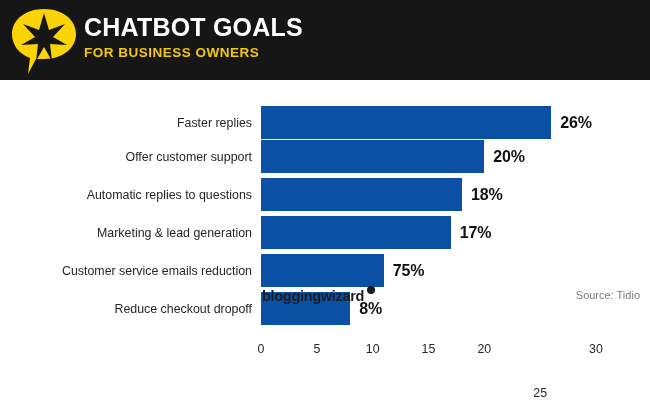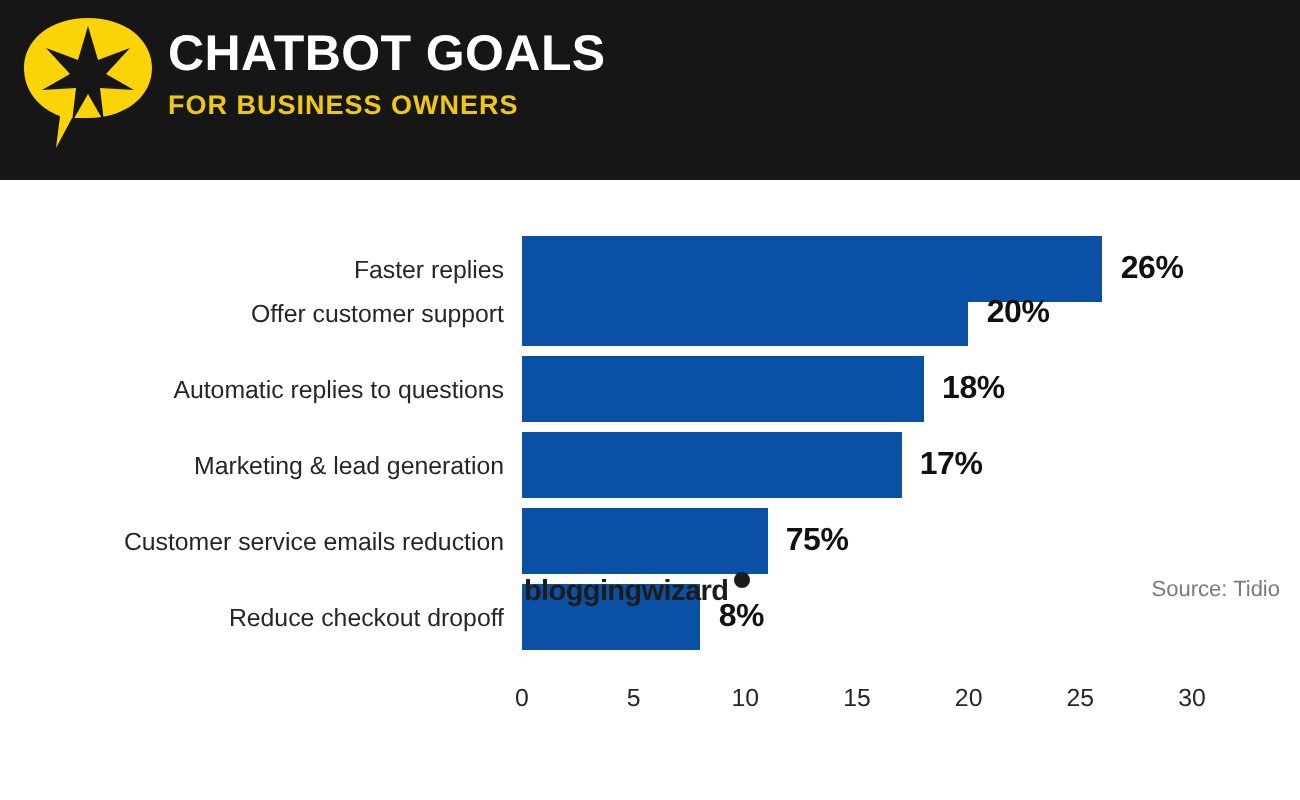--- a/index.html
+++ b/index.html
@@ -16,21 +16,21 @@
     height: 400px;
     background: #ffffff;
     overflow: hidden;
   }
 
   
   #header {
     position: absolute;
     left: 0; top: 0;
     width: 650px;
-    height: 90px;
+    height: 80px;
     background: #161616;
   }
   #brand-mark {
     position: absolute;
     left: 8px;
     top: 4px;
     width: 72px;
     height: 72px;
   }
   #header-text {
@@ -170,21 +170,21 @@
       </svg>
     </div>
     <div id="header-text">
       <div id="header-title">CHATBOT GOALS</div>
       <div id="header-subtitle">FOR BUSINESS OWNERS</div>
     </div>
   </div>
 
   <div id="chart">
     <div id="bars-container">
-        <div class="plot-row" style="top: 36px;">
+        <div class="plot-row" style="top: 24px;">
           <div class="cat-label">Faster replies</div>
           <div class="bar-track">
             <div class="bar" style="width: 290.333px; background: rgb(10, 81, 165);"></div>
           </div>
           <div class="bar-value" style="left: 560.333px;">26%</div>
         </div>
         <div class="plot-row" style="top: 58px;">
           <div class="cat-label">Offer customer support</div>
           <div class="bar-track">
             <div class="bar" style="width: 223.333px; background: rgb(10, 81, 165);"></div>
@@ -219,21 +219,21 @@
           </div>
           <div class="bar-value" style="left: 359.333px;">8%</div>
         </div>
       </div>
     <div id="x-axis">
         <div class="x-tick" style="left: 261px;">0</div>
         <div class="x-tick" style="left: 316.833px;">5</div>
         <div class="x-tick" style="left: 372.667px;">10</div>
         <div class="x-tick" style="left: 428.5px;">15</div>
         <div class="x-tick" style="left: 484.333px;">20</div>
-        <div class="x-tick" style="left: 540.167px;">25</div>
+        <div class="x-tick" style="left: 540.167px; margin-top: 44px;">25</div>
         <div class="x-tick" style="left: 596px;">30</div>
       </div>
   </div>
 
   <div id="footer">
     <div id="bw-logo">bloggingwizard</div>
     <div id="bw-dot"></div>
     <div id="source-note">Source:  Tidio</div>
   </div>
 

